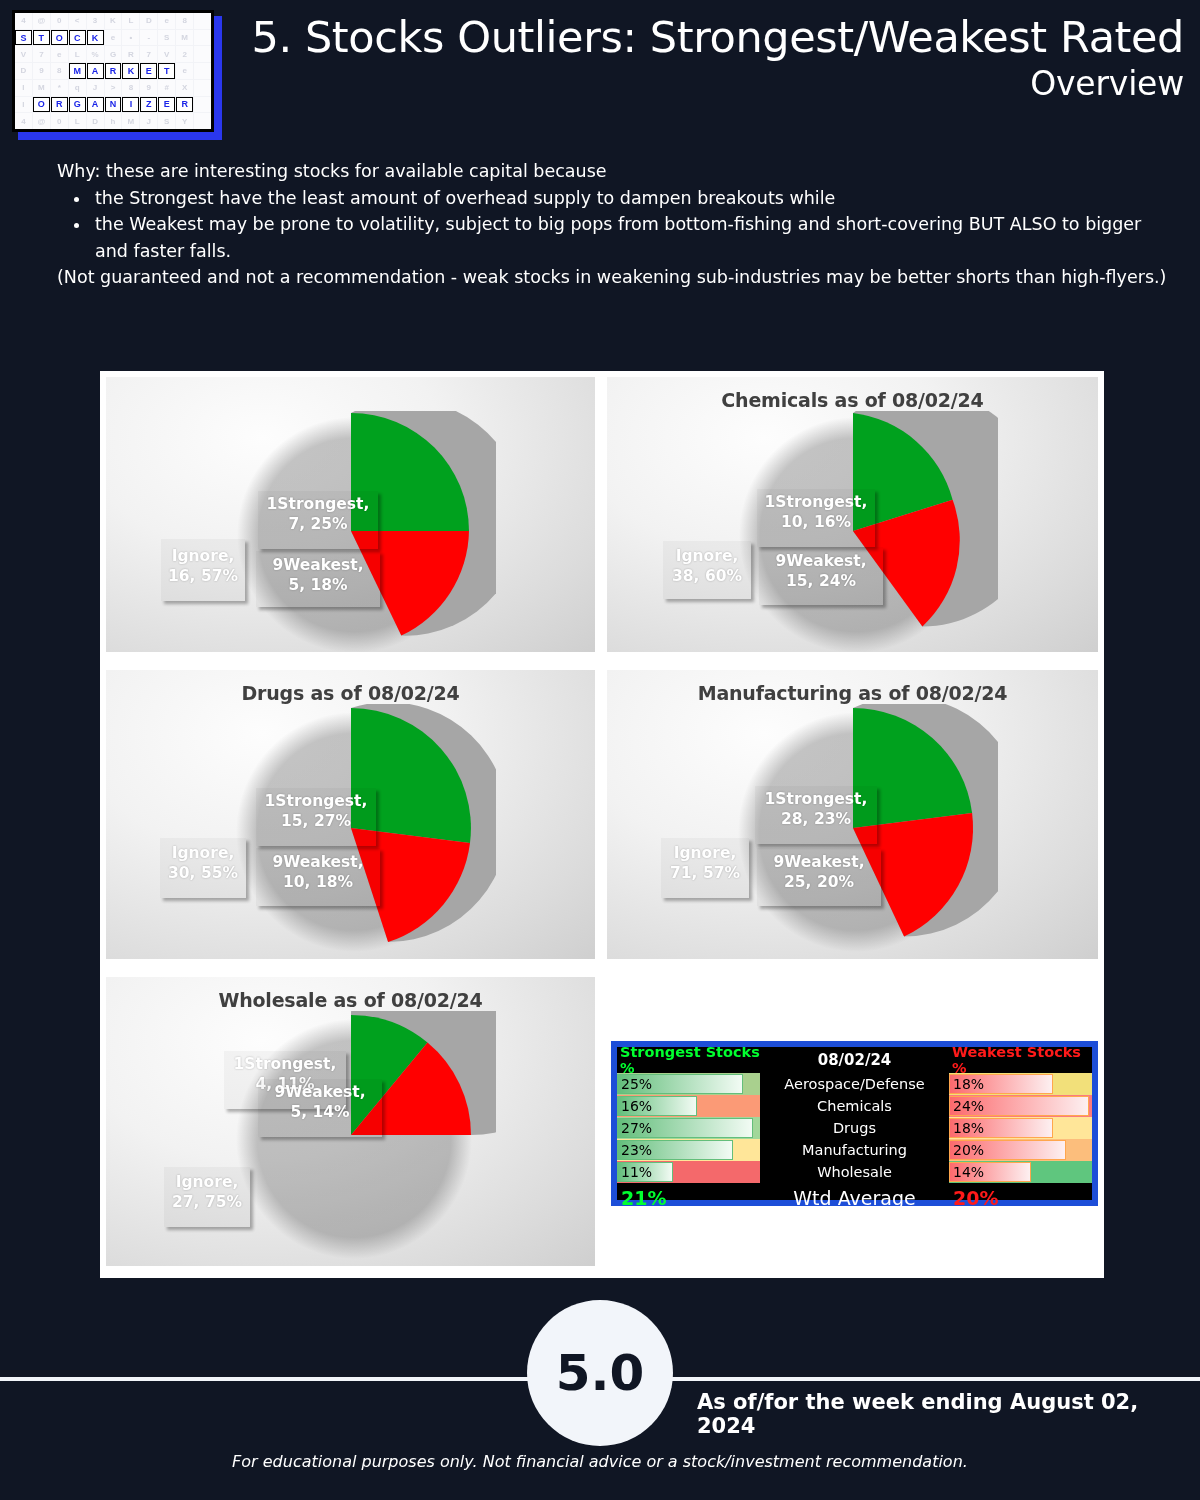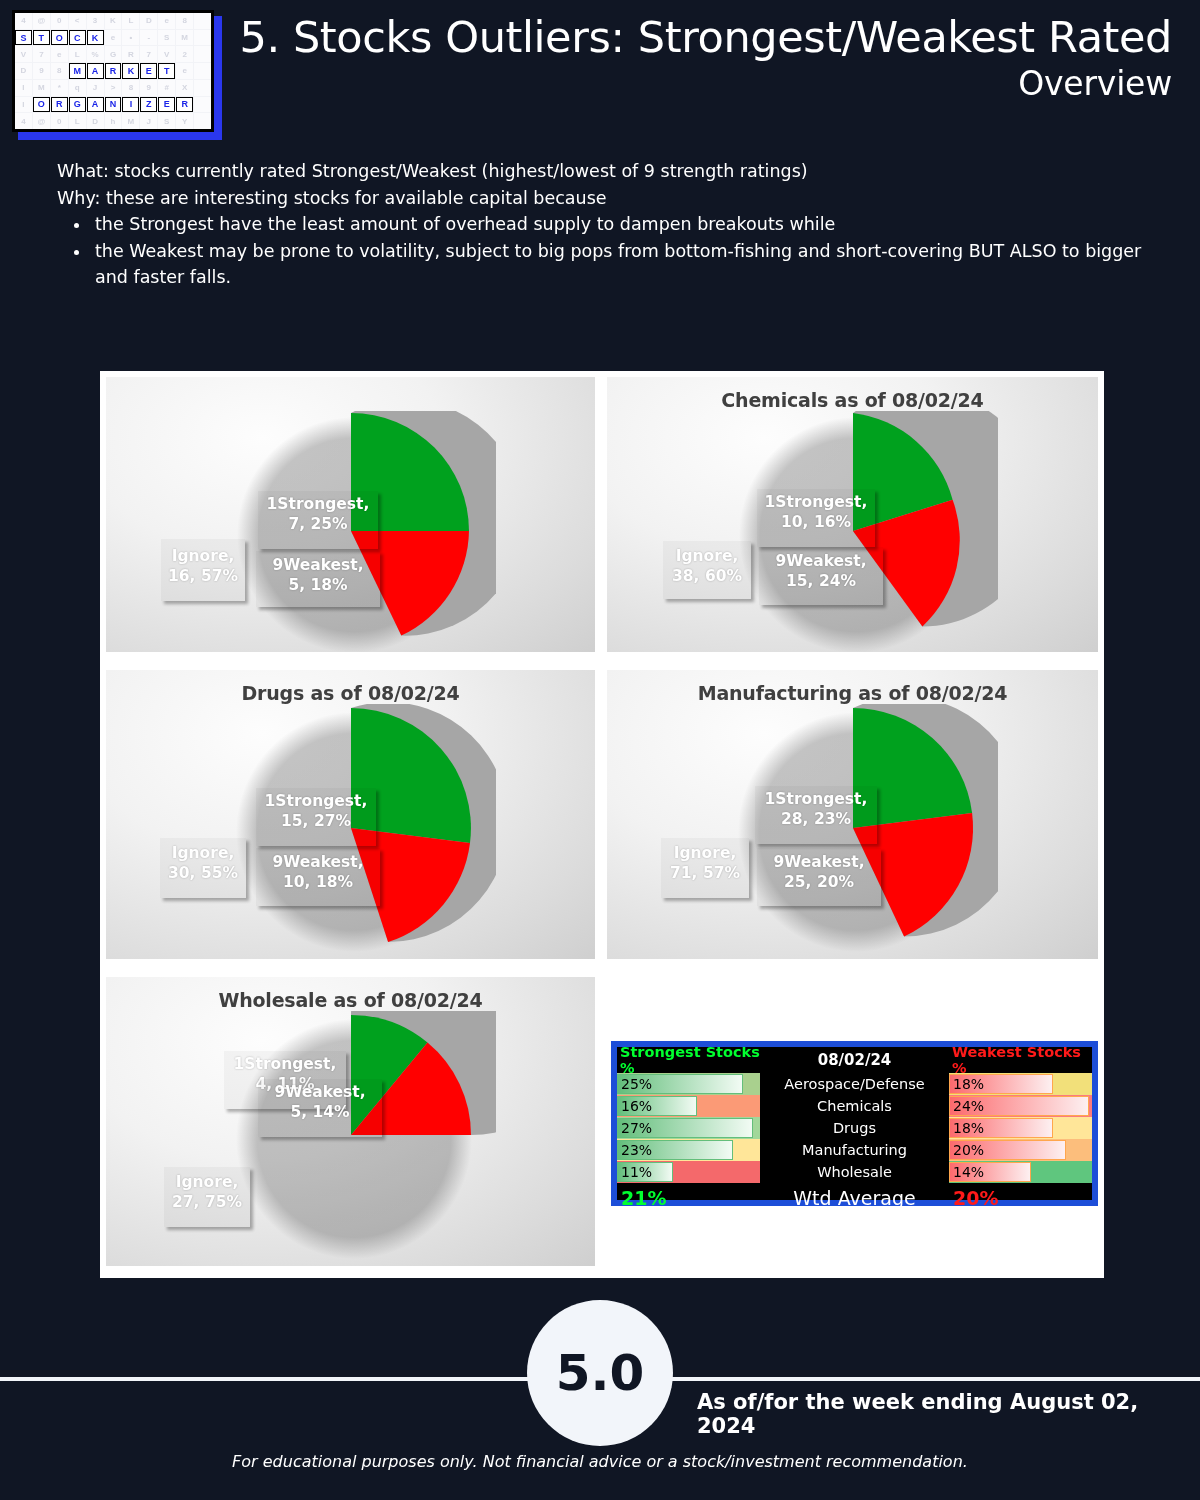--- a/index.html
+++ b/index.html
@@ -15,21 +15,21 @@
   .header{position:absolute;left:0;top:0;width:1200px;height:150px;}
   .logo-wrap{position:absolute;left:12px;top:10px;width:210px;height:130px;}
   .logo-shadow{position:absolute;left:6px;top:6px;width:204px;height:124px;background:#2a37ee;}
   .logo-box{position:absolute;left:0;top:0;width:202px;height:122px;background:#000;padding:3px;box-sizing:border-box;}
   .logo-grid{position:relative;width:100%;height:100%;background:#f2f3f7;
     display:grid;grid-template-columns:repeat(11,1fr);grid-template-rows:repeat(7,1fr);gap:1px;}
   .lc{display:flex;align-items:center;justify-content:center;font-size:8px;font-weight:bold;
       color:#d4d6e0;background:#fbfbfd;font-family:"Liberation Sans",sans-serif;}
   .lc.on{color:#1b25e8;background:#ffffff;border:1.3px solid #000;box-sizing:border-box;font-size:9px;}
 
-  .title-block{position:absolute;right:28px;top:14px;text-align:right;width:960px;}
+  .title-block{position:absolute;right:16px;top:14px;text-align:right;width:960px;}
   .title-main{color:#ffffff;font-size:43px;font-weight:400;line-height:1.08;letter-spacing:-0.4px;
     font-family:"DejaVu Sans", sans-serif;}
   .title-sub{color:#ffffff;font-size:33px;font-weight:400;margin-top:4px;letter-spacing:-0.2px;
     font-family:"DejaVu Sans", sans-serif;}
 
   
   .body-text{position:absolute;left:57px;top:158px;width:1110px;color:#ffffff;
     font-size:17.5px;line-height:1.52;font-family:"DejaVu Sans", sans-serif;}
   .body-text p{margin:0;}
   .bullets{margin:0;padding-left:34px;list-style:disc;}
@@ -185,26 +185,26 @@
         </div>
     </div>
   </div>
   <div class="title-block">
     <div class="title-main">5. Stocks Outliers: Strongest/Weakest Rated</div>
     <div class="title-sub">Overview</div>
   </div>
 </div>
 
 <div class="body-text">
-  <p>What: stocks currently rated Strongest/Weakest (highest/lowest of 9 strength ratings)</p>
   <p>Why: these are interesting stocks for available capital because</p>
   <ul class="bullets">
     <li>the Strongest have the least amount of overhead supply to dampen breakouts while</li>
     <li>the Weakest may be prone to volatility, subject to big pops from bottom-fishing and short-covering BUT ALSO to bigger and faster falls.</li>
   </ul>
+  <p class="note">(Not guaranteed and not a recommendation - weak stocks in weakening sub-industries may be better shorts than high-flyers.)</p>
 </div>
 
 <div class="panel">
 
   <div class="chart-card c-aero">
     <div class="pie-area">
       <svg class="pie-svg" width="290" height="245" viewBox="0 0 290 245">
         <defs>
           <radialGradient id="gshA" cx="50%" cy="50%" r="50%">
             <stop offset="82%" stop-color="#000" stop-opacity="0.22"></stop>

